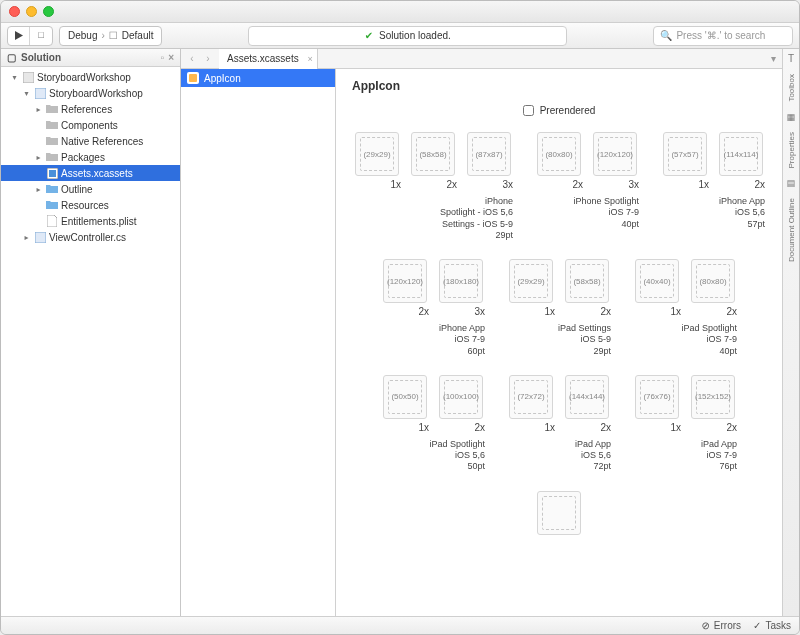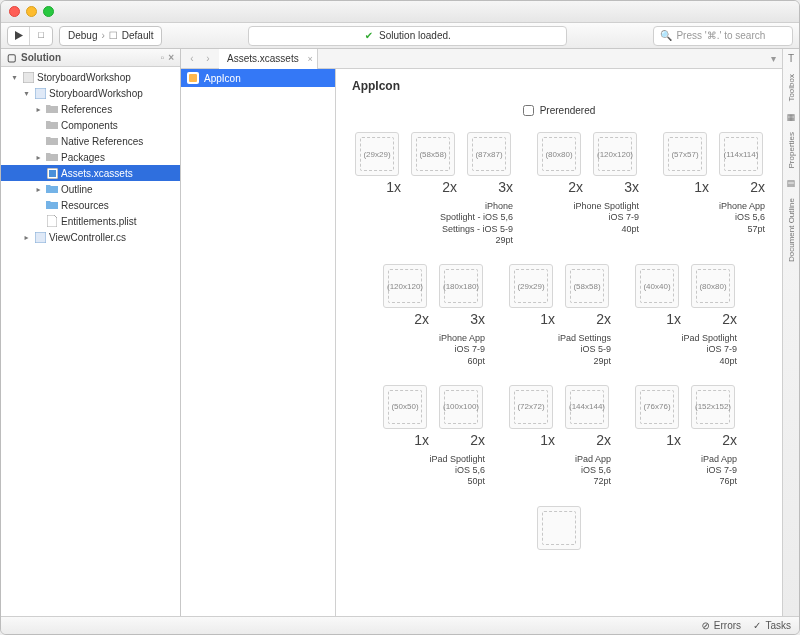--- a/index.html
+++ b/index.html
@@ -43,21 +43,21 @@
 .chk { display:inline-flex; align-items:center; gap:6px; font-size:10px; color:#333;}
 .chk input{width:11px;height:11px;}
 
 .groups { display:flex; flex-wrap:wrap; gap:18px 22px; justify-content:center; max-width:430px; margin:0 auto;}
 .group { text-align:right; }
 .slots { display:flex; gap:8px; justify-content:center;}
 .slot { width:48px; }
 .well { width:44px;height:44px; border:1px solid #d6d6d6; border-radius:3px; background:#fafafa; display:flex; align-items:center; justify-content:center; position:relative; margin:0 auto 3px auto;}
 .well::before{content:"";position:absolute;inset:4px;border:1px dashed #c7c7c7;border-radius:2px;}
 .dim{font-size:8px;color:#888;position:relative;}
-.scale{font-size:14px;color:#444;margin-top:1px;}
+.scale{font-size:10px;color:#444;margin-top:1px;}
 .glabel{font-size:9px;color:#444;margin-top:6px;line-height:1.25;}
 
 .rightrail { width:17px; background:linear-gradient(#f7f7f7,#ececec); border-left:1px solid #cfcfcf; display:flex; flex-direction:column; align-items:center; padding-top:4px; gap:8px; font-size:8px; color:#777;}
 .rail-item{writing-mode:vertical-rl;transform:rotate(180deg);padding:2px 0;}
 
 .statusbar { height:18px; background:linear-gradient(#f9f9f9,#ececec); border-top:1px solid #cfcfcf; display:flex; align-items:center; justify-content:flex-end; padding:0 8px; gap:12px; font-size:10px; color:#555;}
 .sb-item{display:flex;align-items:center;gap:4px;}
 svg{display:block;}
 </style>
 </head>

